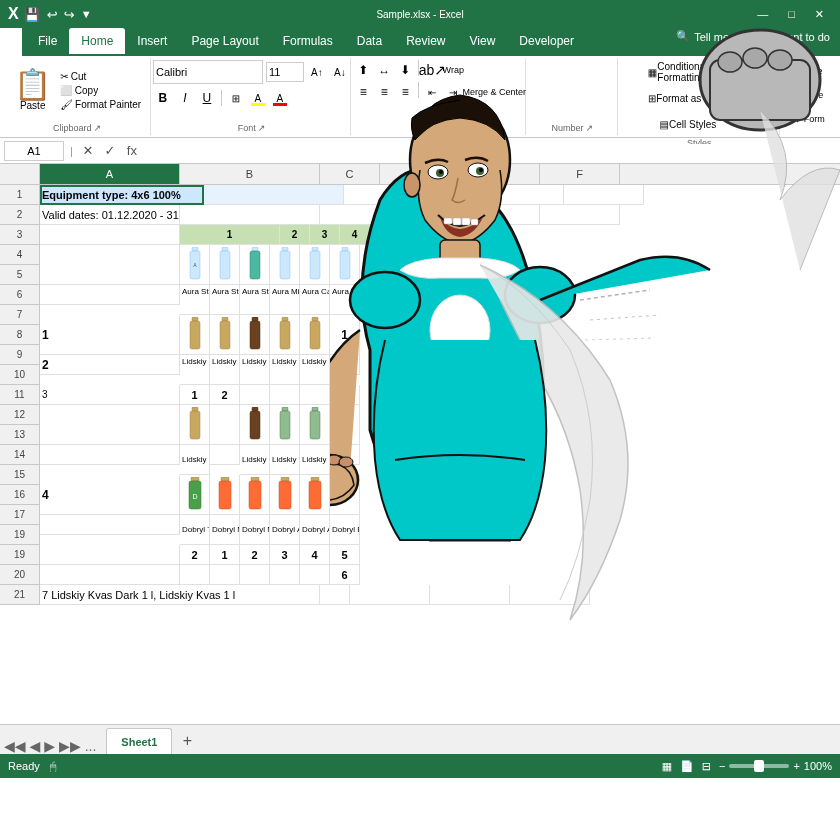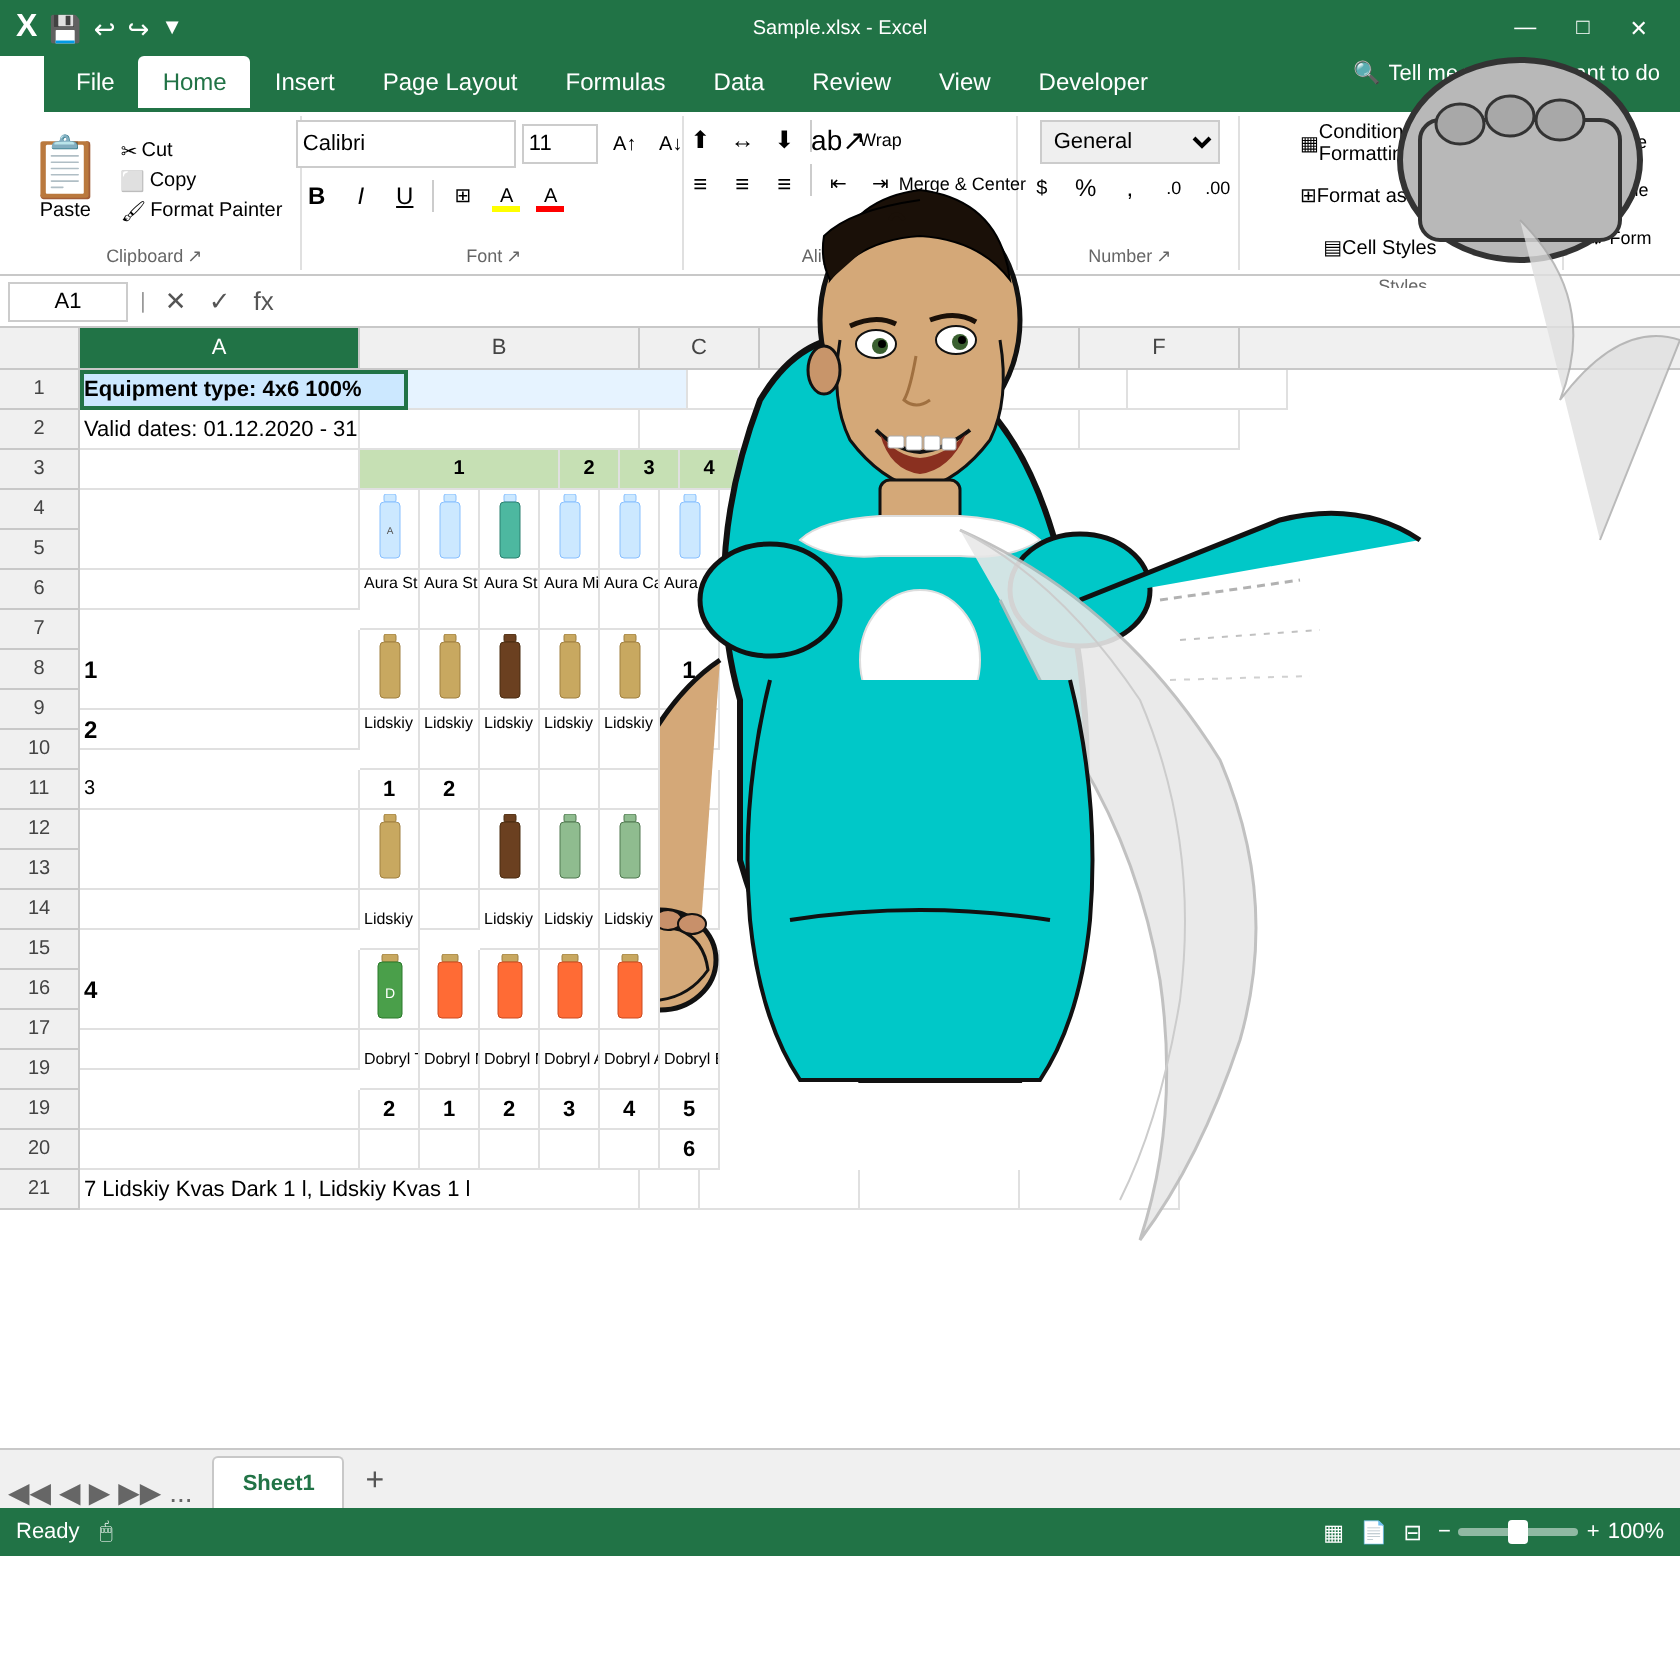--- a/index.html
+++ b/index.html
@@ -519,35 +519,20 @@
           <button class="icon-btn" style="font-size:9px; width:60px; white-space:nowrap;">Merge &amp; Center</button>
         </div>
       </div>
       <div class="ribbon-group-label">
         <span>Alignment</span>
         <span style="font-size:9px;">↗</span>
       </div>
     </div>
 
     <div class="ribbon-group" style="min-width:90px;">
-      <div style="display:flex; flex-direction:column; gap:2px; flex:1; align-items:center;">
-        <select class="number-select">
-          <option>General</option>
-          <option>Number</option>
-          <option>Currency</option>
-          <option>Percentage</option>
-        </select>
-        <div style="display:flex; gap:2px;">
-          <button class="icon-btn" style="font-size:10px;">$</button>
-          <button class="icon-btn">%</button>
-          <button class="icon-btn">,</button>
-          <button class="icon-btn" style="font-size:9px;">.0</button>
-          <button class="icon-btn" style="font-size:9px;">.00</button>
-        </div>
-      </div>
       <div class="ribbon-group-label">
         <span>Number</span>
         <span style="font-size:9px;">↗</span>
       </div>
     </div>
 
     <div class="ribbon-group" style="min-width:160px;">
       <div style="display:flex; flex-direction:column; gap:2px; flex:1; align-items:center;">
         <div style="display:flex; gap:3px; align-items:center;">
           <div style="display:flex; flex-direction:column; gap:2px;">

